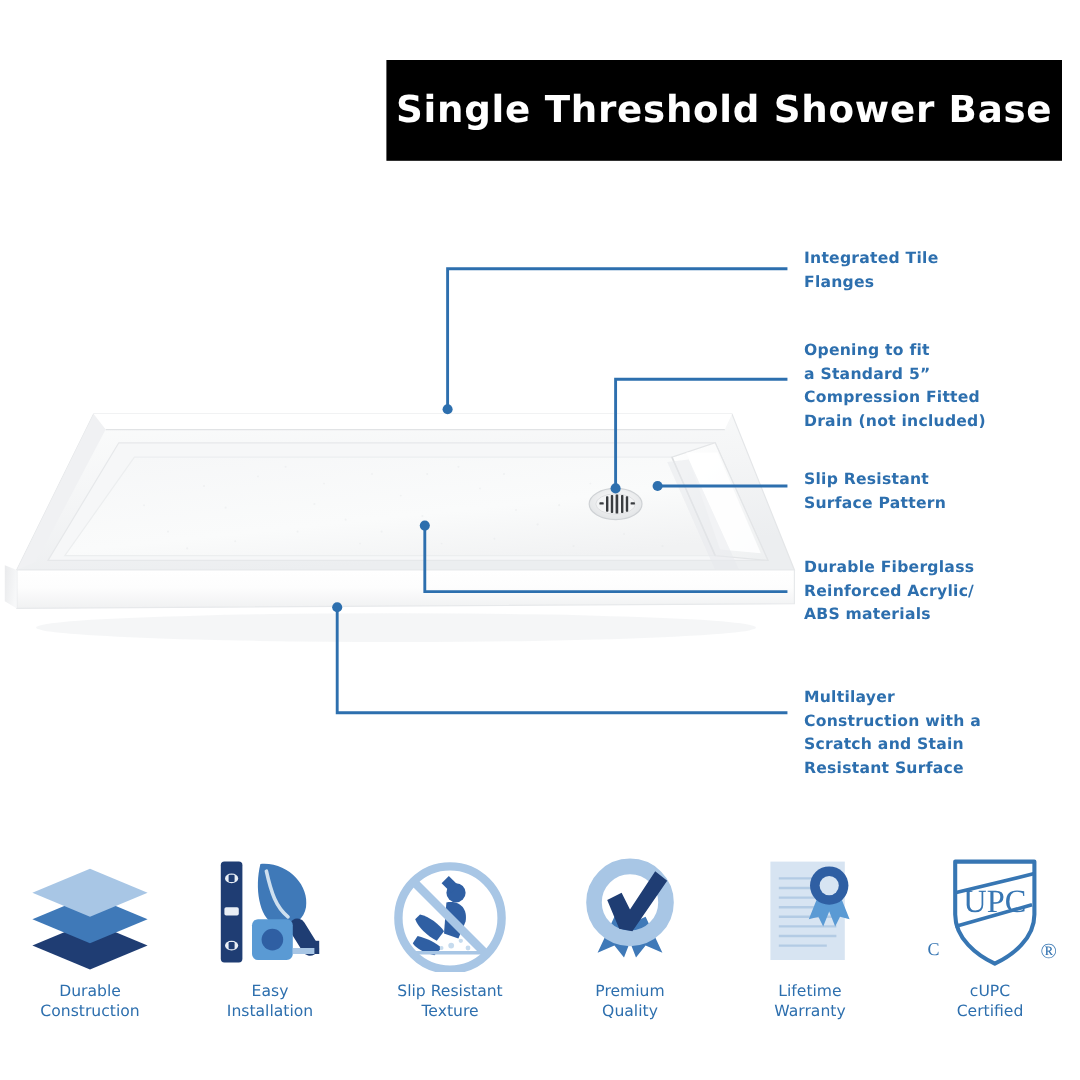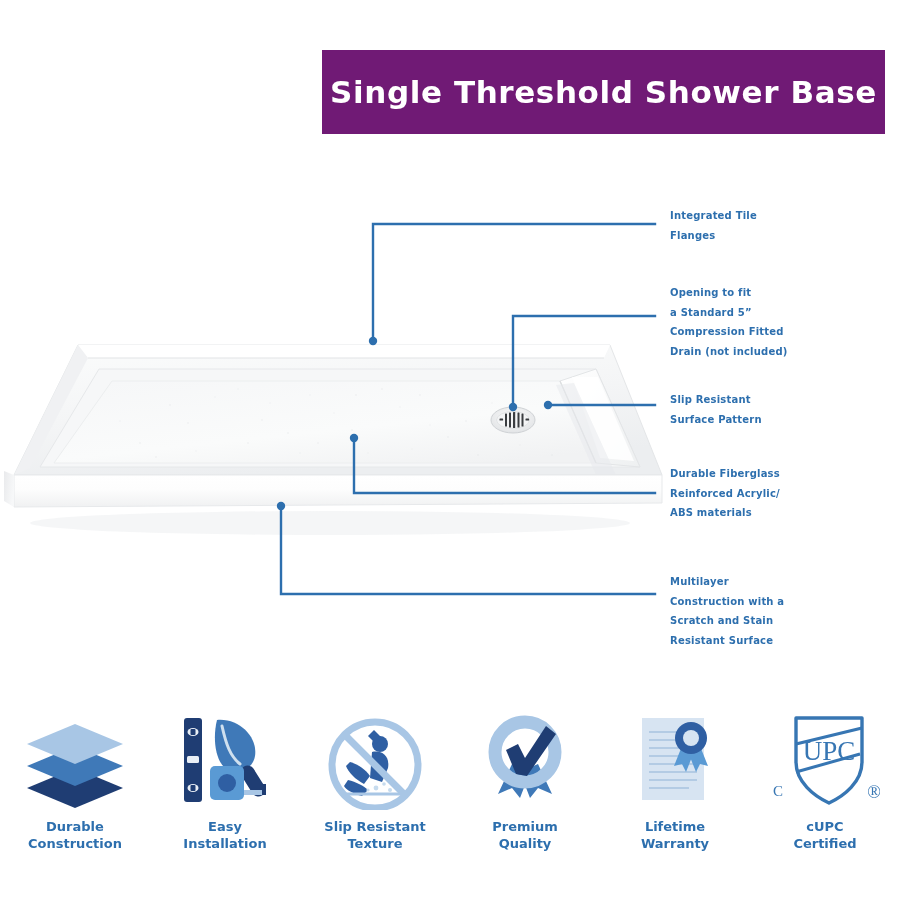--- a/index.html
+++ b/index.html
@@ -8,37 +8,37 @@
     background:#ffffff;
     font-family:"Liberation Sans", sans-serif;
     overflow:hidden;
     position:relative;
   }
   #stage{position:absolute;left:0;top:0;width:900px;height:900px;}
 
   
   .banner{
     position:absolute;left:322px;top:50px;width:563px;height:84px;
-    background:#701a75;
+    background:#000000;
     display:flex;align-items:center;justify-content:center;
   }
   .banner-text{
     color:#ffffff;
     font-size:31px;
     font-weight:bold;
     letter-spacing:.6px;
     white-space:nowrap;
     font-family:"DejaVu Sans", sans-serif;
   }
 
   
   .callout{
     position:absolute;
     color:#2d6fae;
-    font-size:10px;
+    font-size:13px;
     font-weight:bold;
     line-height:19.5px;
     letter-spacing:.2px;
     font-family:"DejaVu Sans", sans-serif;
     white-space:pre-line;
   }
 
   
   #leaders{position:absolute;left:0;top:0;width:900px;height:900px;}
 
@@ -54,21 +54,21 @@
     flex:1 1 0;
     display:flex;flex-direction:column;align-items:center;
   }
   .feature .glyph{
     height:115px;width:120px;
     display:flex;align-items:flex-end;justify-content:center;
   }
   .feature .cap{
     margin-top:8px;
     color:#2d6fae;
-    font-size:13px;font-weight:bold;line-height:17px;
+    font-size:13px;font-weight:normal;line-height:17px;
     text-align:center;white-space:pre-line;
     font-family:"DejaVu Sans", sans-serif;
   }
 </style>
 </head>
 <body>
 
 <div id="stage">
 
   <div class="banner">

